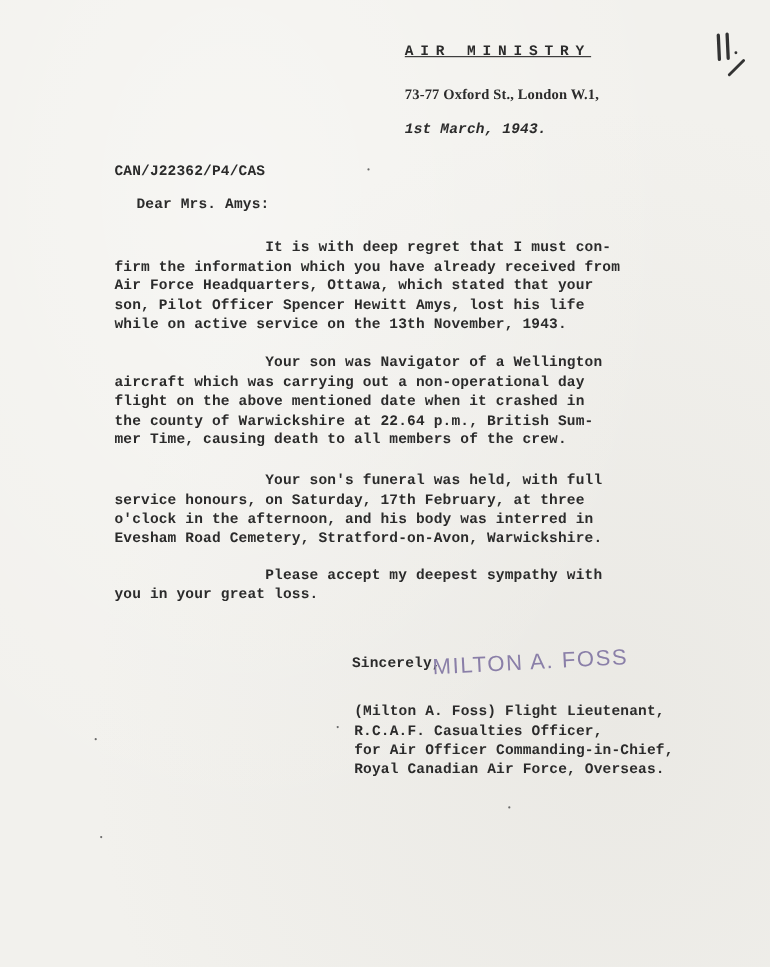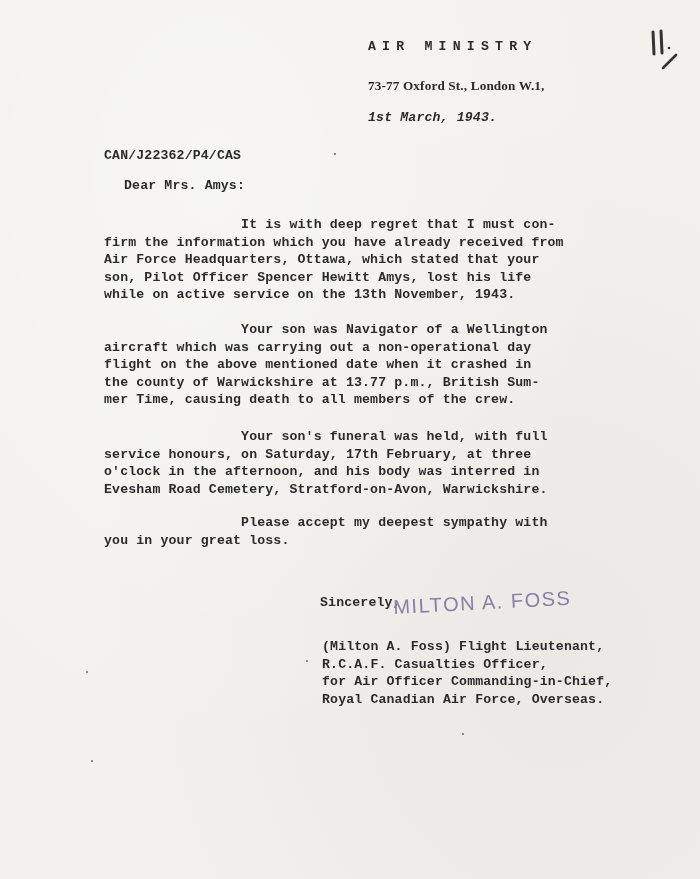--- a/index.html
+++ b/index.html
@@ -19,21 +19,21 @@
     }
     .t {
       position: absolute;
       font-size: 13.2px;
       line-height: 17.6px;
       letter-spacing: 0.15px;
       white-space: pre;
       font-weight: bold;
       color: #2b2b2b;
     }
-    .header-title { left: 368px; top: 38px; letter-spacing: 6.2px; }
+    .header-title { left: 368px; top: 38px; letter-spacing: 6.2px; text-decoration: underline; }
     .header-addr { left: 368px; top: 77px; font-family: Liberation Serif, serif; }
     .header-date { left: 368px; top: 109px; font-style: italic; }
     .ref { left: 104px; top: 147px; }
     .salutation { left: 104px; top: 177px; padding-left: 20px; }
     .para { left: 104px; }
     .p1 { top: 216px; }
     .p2 { top: 321px; }
     .p3 { top: 428px; }
     .p4 { top: 514px; }
     .closing { left: 320px; top: 566px; margin-top: 28px; }
@@ -71,21 +71,21 @@
   <div class="t salutation">Dear Mrs. Amys:</div>
 
   <div class="t para p1">                 It is with deep regret that I must con-
 firm the information which you have already received from
 Air Force Headquarters, Ottawa, which stated that your
 son, Pilot Officer Spencer Hewitt Amys, lost his life
 while on active service on the 13th November, 1943.</div>
   <div class="t para p2">                 Your son was Navigator of a Wellington
 aircraft which was carrying out a non-operational day
 flight on the above mentioned date when it crashed in
-the county of Warwickshire at 13.77 p.m., British Sum-
+the county of Warwickshire at 22.64 p.m., British Sum-
 mer Time, causing death to all members of the crew.</div>
   <div class="t para p3">                 Your son's funeral was held, with full
 service honours, on Saturday, 17th February, at three
 o'clock in the afternoon, and his body was interred in
 Evesham Road Cemetery, Stratford-on-Avon, Warwickshire.</div>
   <div class="t para p4">                 Please accept my deepest sympathy with
 you in your great loss.</div>
 
   <div class="t closing">Sincerely,</div>
   <div class="stamp">MILTON A. FOSS</div>

